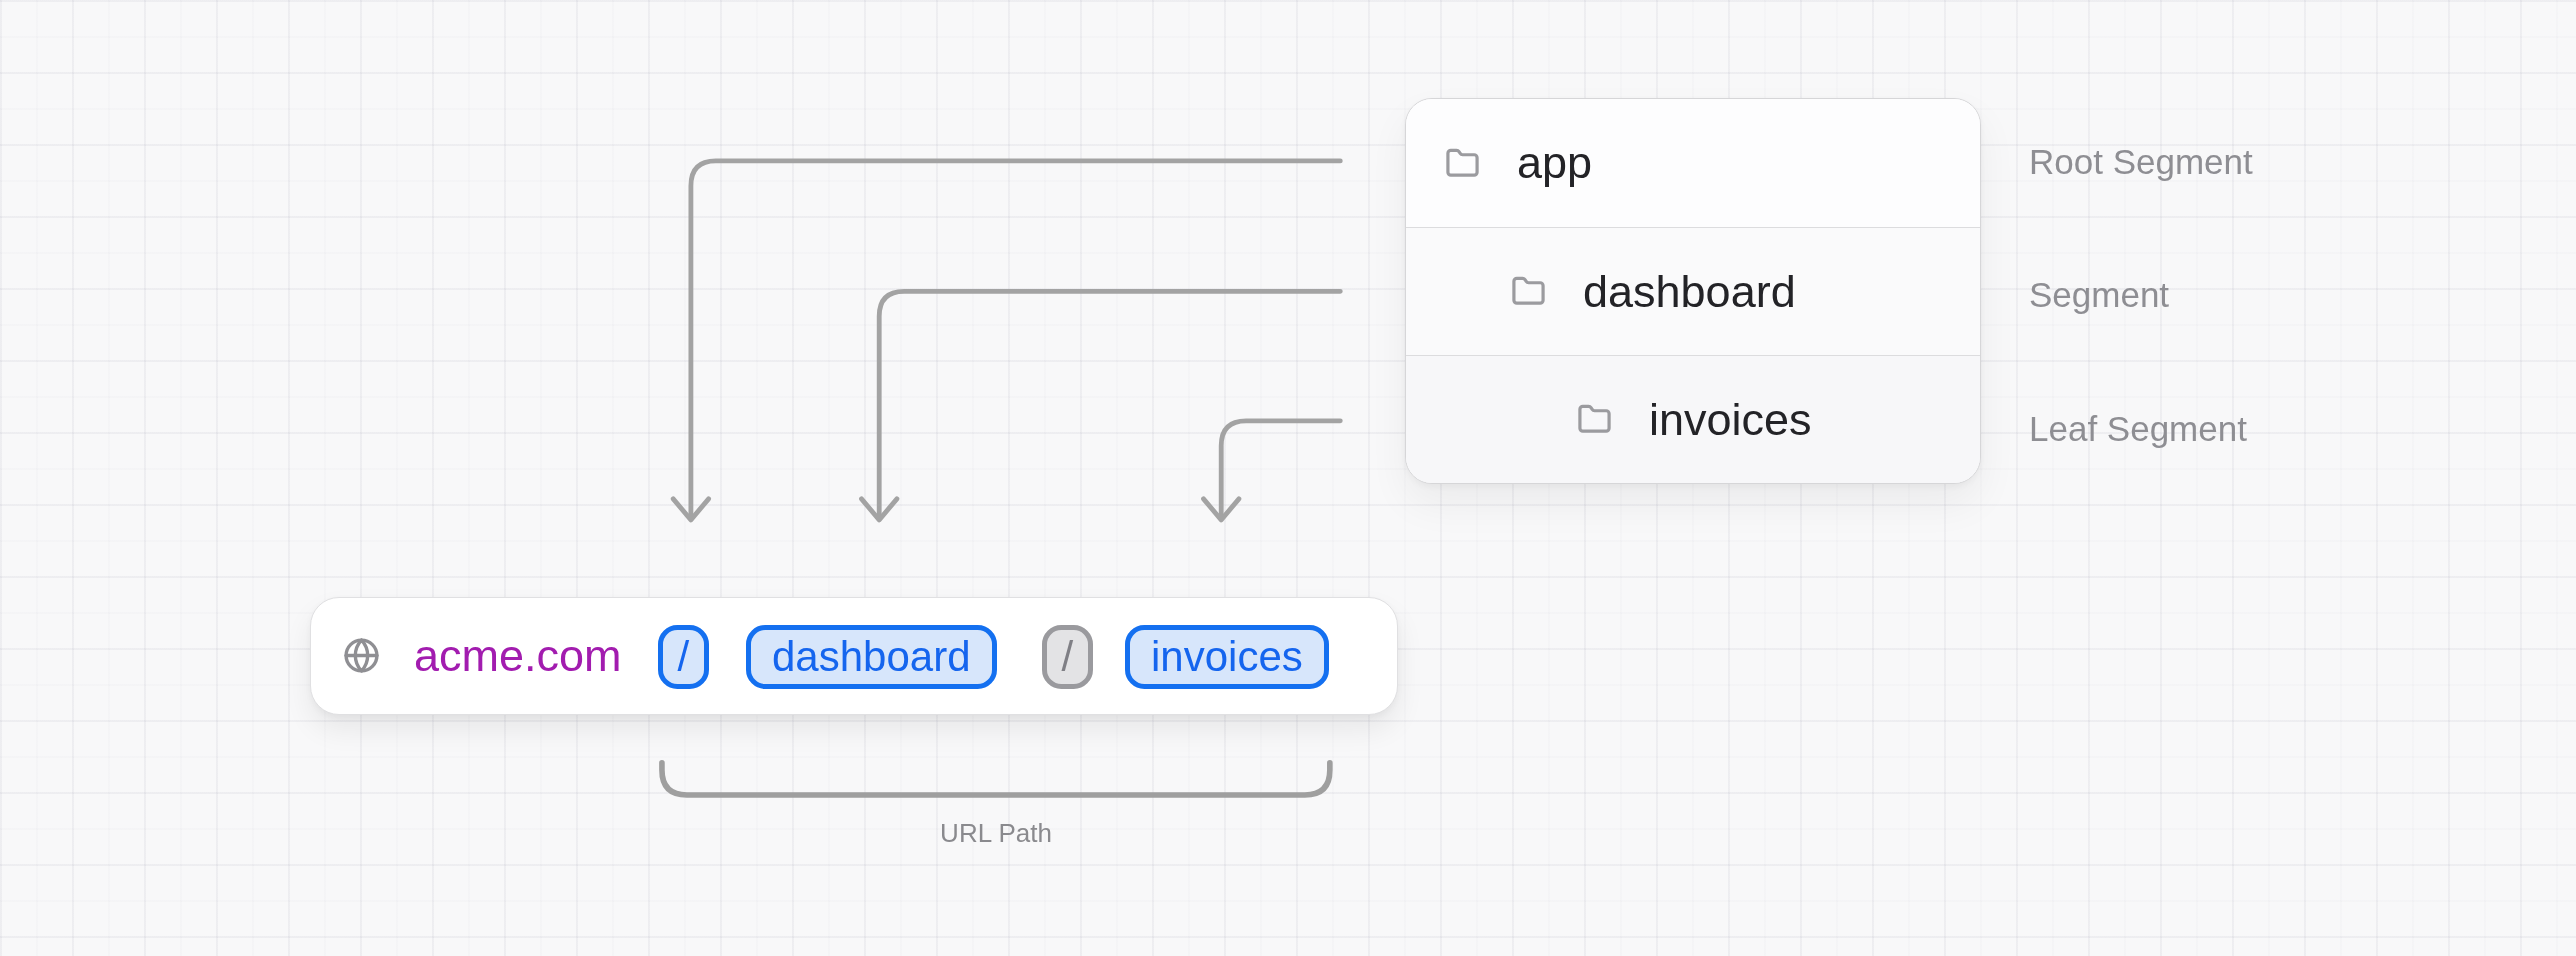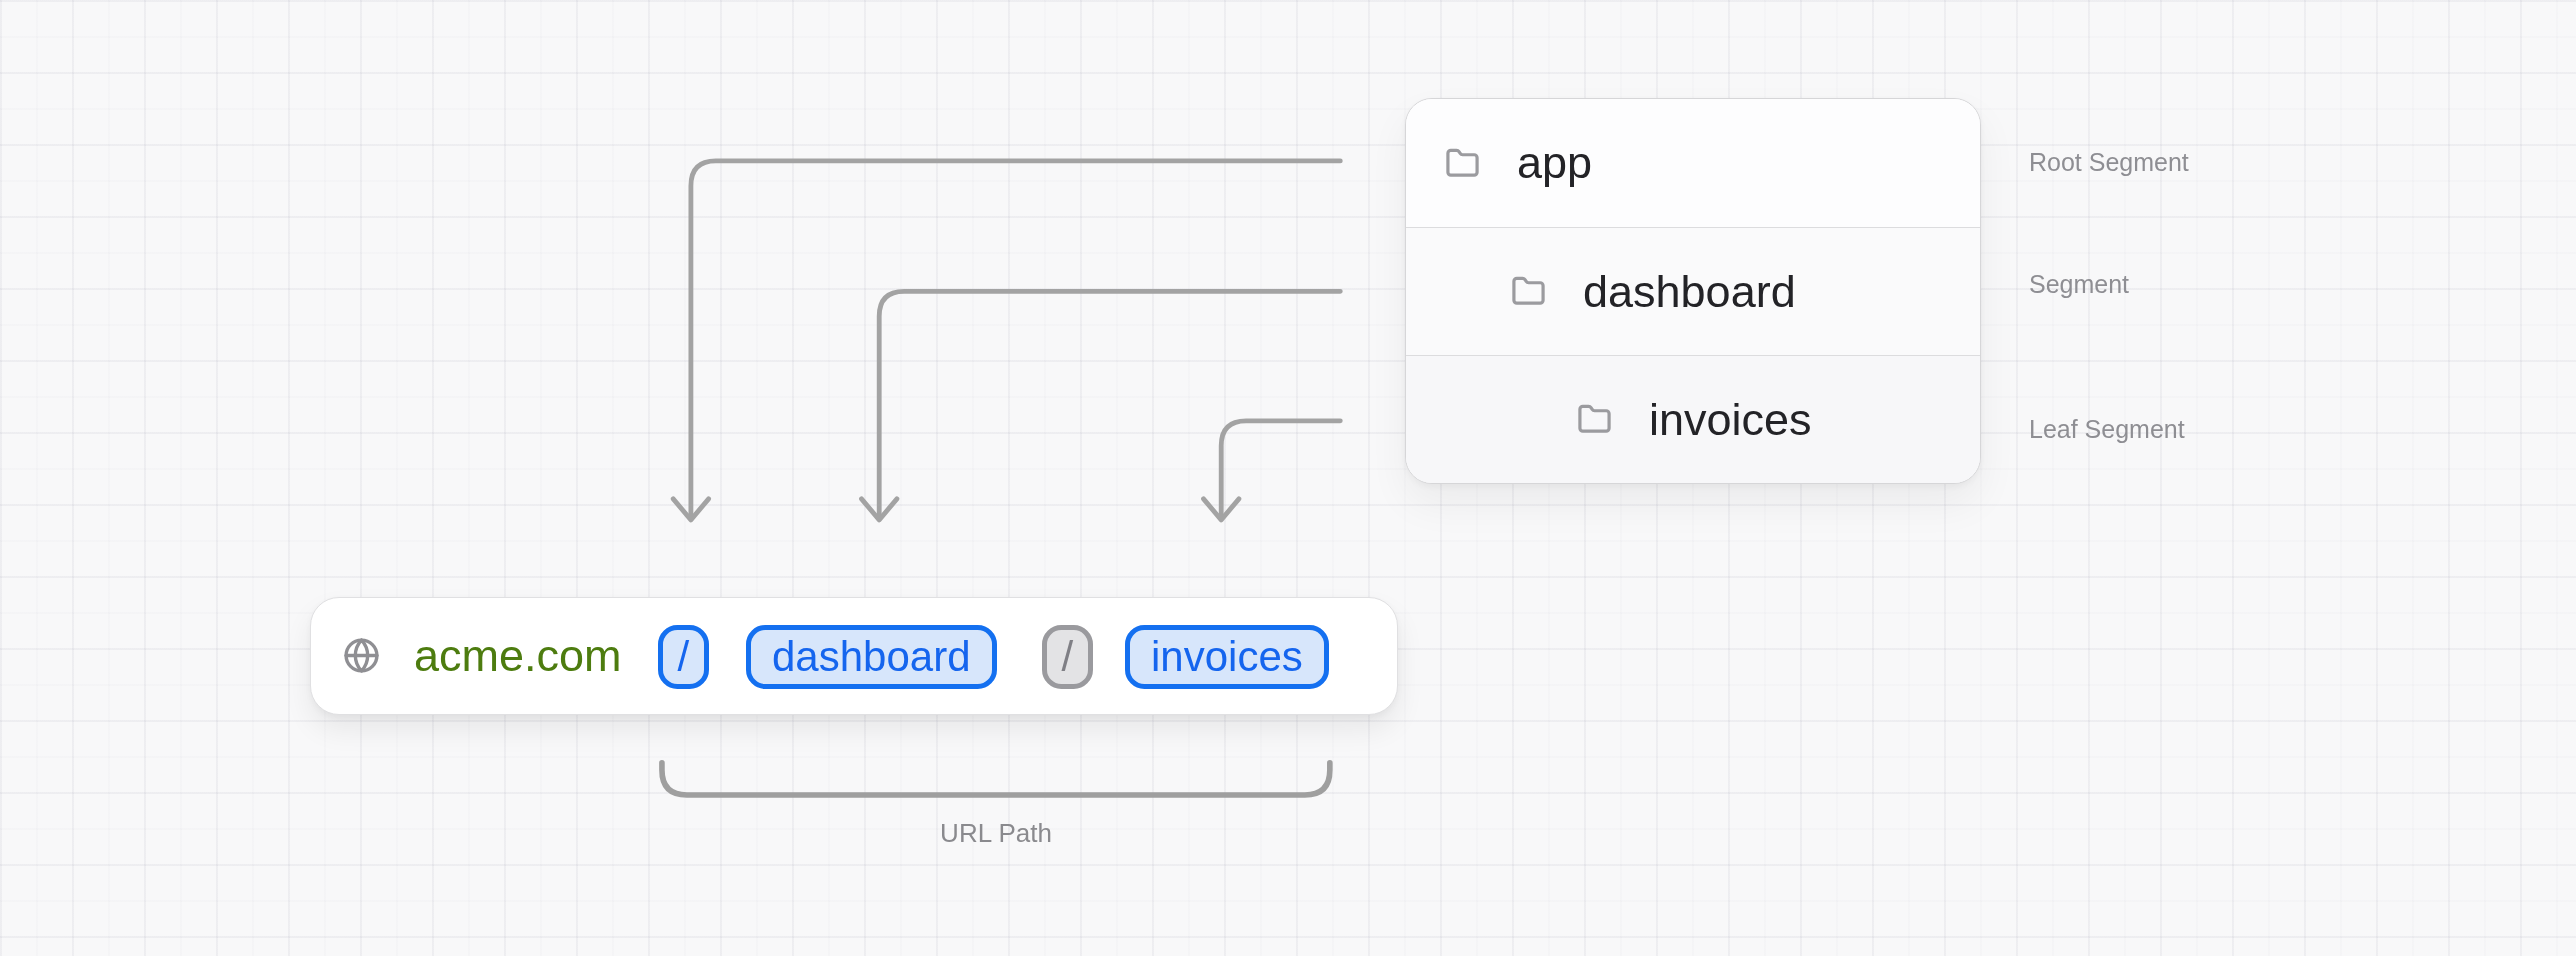--- a/index.html
+++ b/index.html
@@ -29,34 +29,34 @@
   }
   .tree-row + .tree-row{border-top:1.6px solid #dcdcde;}
   .tree-row.depth-0{padding-left:39px;}
   .tree-row.depth-1{padding-left:105px;background:#fafafb;}
   .tree-row.depth-2{padding-left:171px;background:#f7f7f9;}
   .folder-ic{width:35px;height:35px;flex:0 0 auto;}
 
   
   .annotation{
     position:absolute;left:2029px;transform:translateY(-50%);
-    font-size:25px;color:#8e8e93;white-space:nowrap;
+    font-size:35px;color:#8e8e93;white-space:nowrap;
   }
 
   
   .url-bar{
     position:absolute;left:310px;top:597px;width:1088px;height:118px;
     background:#ffffff;border:1.6px solid #e0e0e2;border-radius:29px;
     box-shadow:0 14.5px 29px rgba(0,0,0,0.07), 0 2.4px 6.4px rgba(0,0,0,0.04);
     box-sizing:border-box;
   }
   .globe-ic{position:absolute;left:32px;top:39px;width:37px;height:37px;}
   .domain{
     position:absolute;left:103px;top:50%;transform:translateY(-50%);
-    font-size:45px;color:#4d7c0f;white-space:nowrap;
+    font-size:45px;color:#a21caf;white-space:nowrap;
   }
   .chip{
     position:absolute;top:26.6px;height:64px;box-sizing:border-box;
     display:flex;align-items:center;justify-content:center;
     border-radius:19.3px;font-size:42px;white-space:nowrap;
   }
   .chip.highlighted{background:#d7e6fb;border:5.6px solid #1470f0;color:#1565ee;}
   .chip.muted{background:#e3e3e5;border:5.6px solid #9a9a9e;color:#7f7f85;}
   .chip.word{padding:0 21px;}
   .chip.slash{padding:0 14.5px;}
@@ -100,21 +100,21 @@
     </div>
     <div class="tree-row depth-2">
       <svg class="folder-ic" viewBox="0 0 24 24" fill="none" stroke="#9b9b9f" stroke-width="2.2" stroke-linecap="round" stroke-linejoin="round">
         <path d="M20 20a2 2 0 0 0 2-2V8a2 2 0 0 0-2-2h-7.9a2 2 0 0 1-1.69-.9L9.6 3.9A2 2 0 0 0 7.93 3H4a2 2 0 0 0-2 2v13a2 2 0 0 0 2 2Z"></path>
       </svg>
       <span>invoices</span>
     </div>
   </div>
 
   <div class="annotation" style="top:162px">Root Segment</div>
-  <div class="annotation" style="top:284px">Segment</div>
+  <div class="annotation" style="top:295px">Segment</div>
   <div class="annotation" style="top:429px">Leaf Segment</div>
 
   <div class="url-bar">
     <svg class="globe-ic" viewBox="0 0 24 24" fill="none" stroke="#8f8f93" stroke-width="2.2" stroke-linecap="round" stroke-linejoin="round">
       <circle cx="12" cy="12" r="10"></circle>
       <path d="M12 2a14.5 14.5 0 0 0 0 20 14.5 14.5 0 0 0 0-20"></path>
       <path d="M2 12h20"></path>
     </svg>
     <span class="domain">acme.com</span>
     <span class="chip slash highlighted chip-1">/</span>

